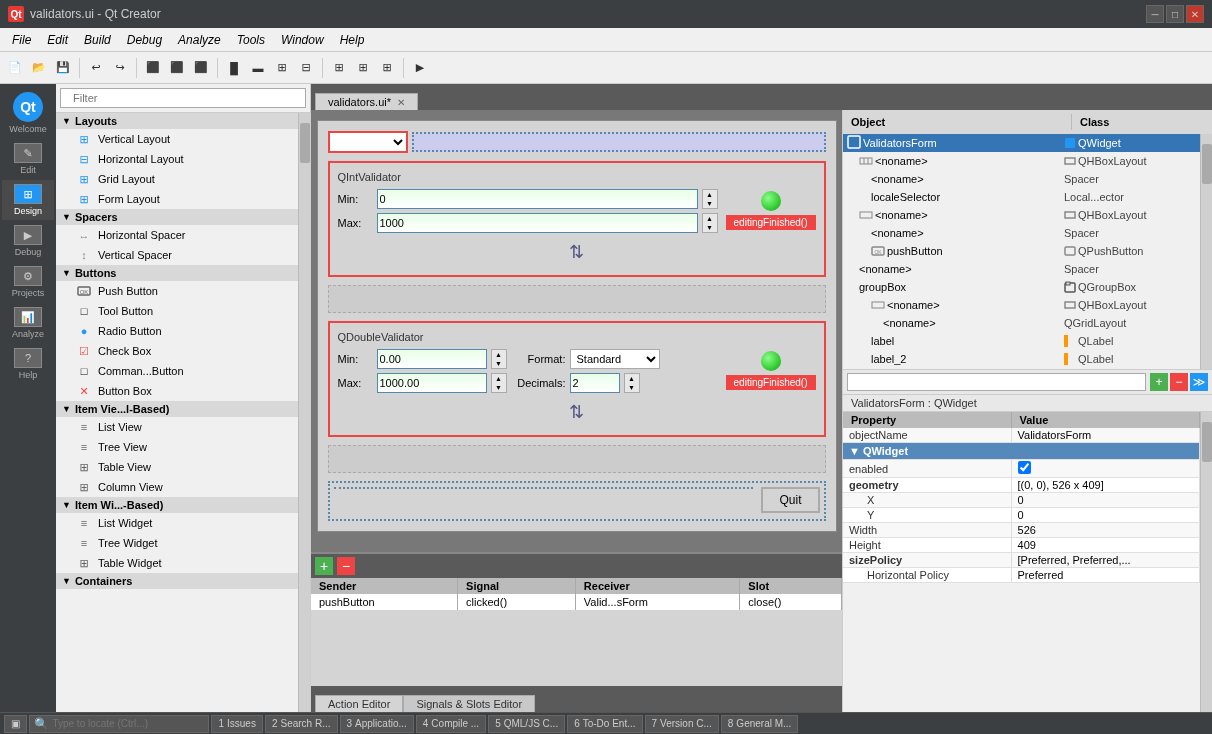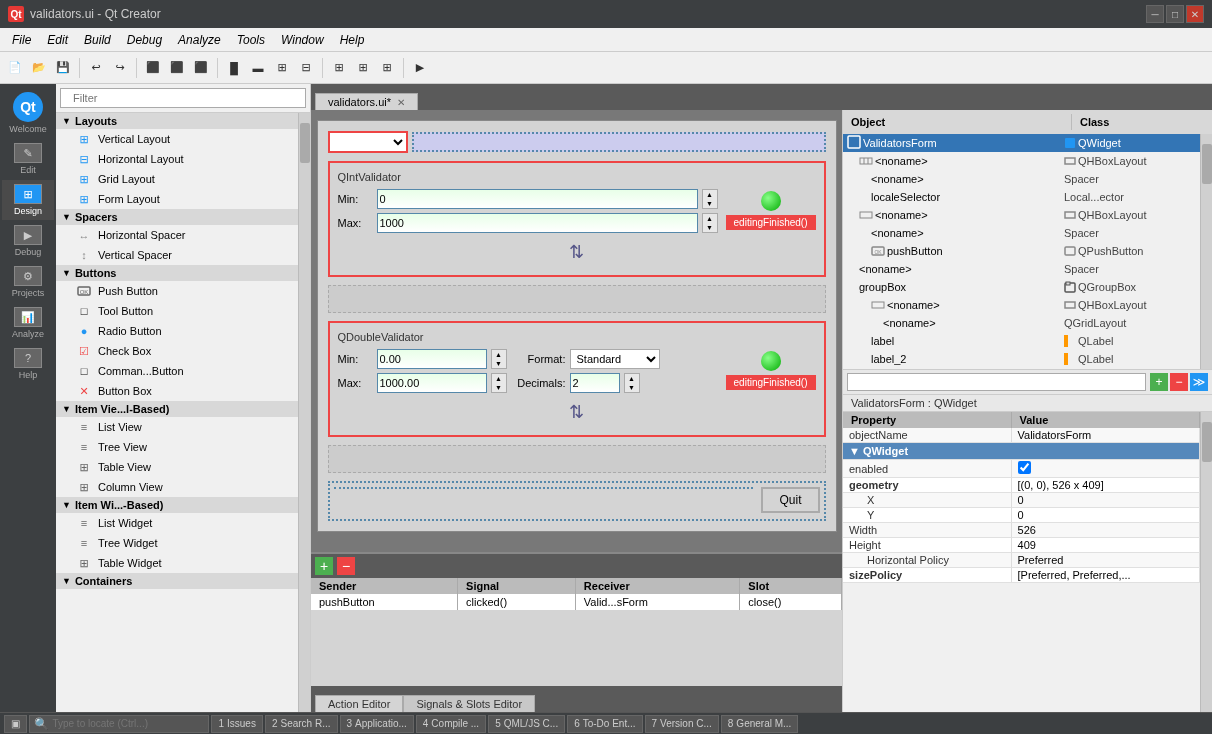--- a/index.html
+++ b/index.html
@@ -1055,26 +1055,26 @@
                       </tr>
                       <tr>
                         <td class="prop-name prop-indent">Width</td>
                         <td class="prop-value">526</td>
                       </tr>
                       <tr>
                         <td class="prop-name prop-indent">Height</td>
                         <td class="prop-value">409</td>
                       </tr>
                       <tr>
+                        <td class="prop-name prop-indent"><strong>sizePolicy</strong></td>
+                        <td class="prop-value">[Preferred, Preferred,...</td>
+                      </tr>
+                      <tr>
                         <td class="prop-name" style="padding-left:24px;">Horizontal Policy</td>
                         <td class="prop-value">Preferred</td>
-                      </tr>
-                      <tr>
-                        <td class="prop-name prop-indent"><strong>sizePolicy</strong></td>
-                        <td class="prop-value">[Preferred, Preferred,...</td>
                       </tr>
                     </tbody>
                   </table>
                 </div>
                 <div class="vscroll">
                   <div class="vscroll-thumb"></div>
                 </div>
               </div>
             </div>
           </div>

